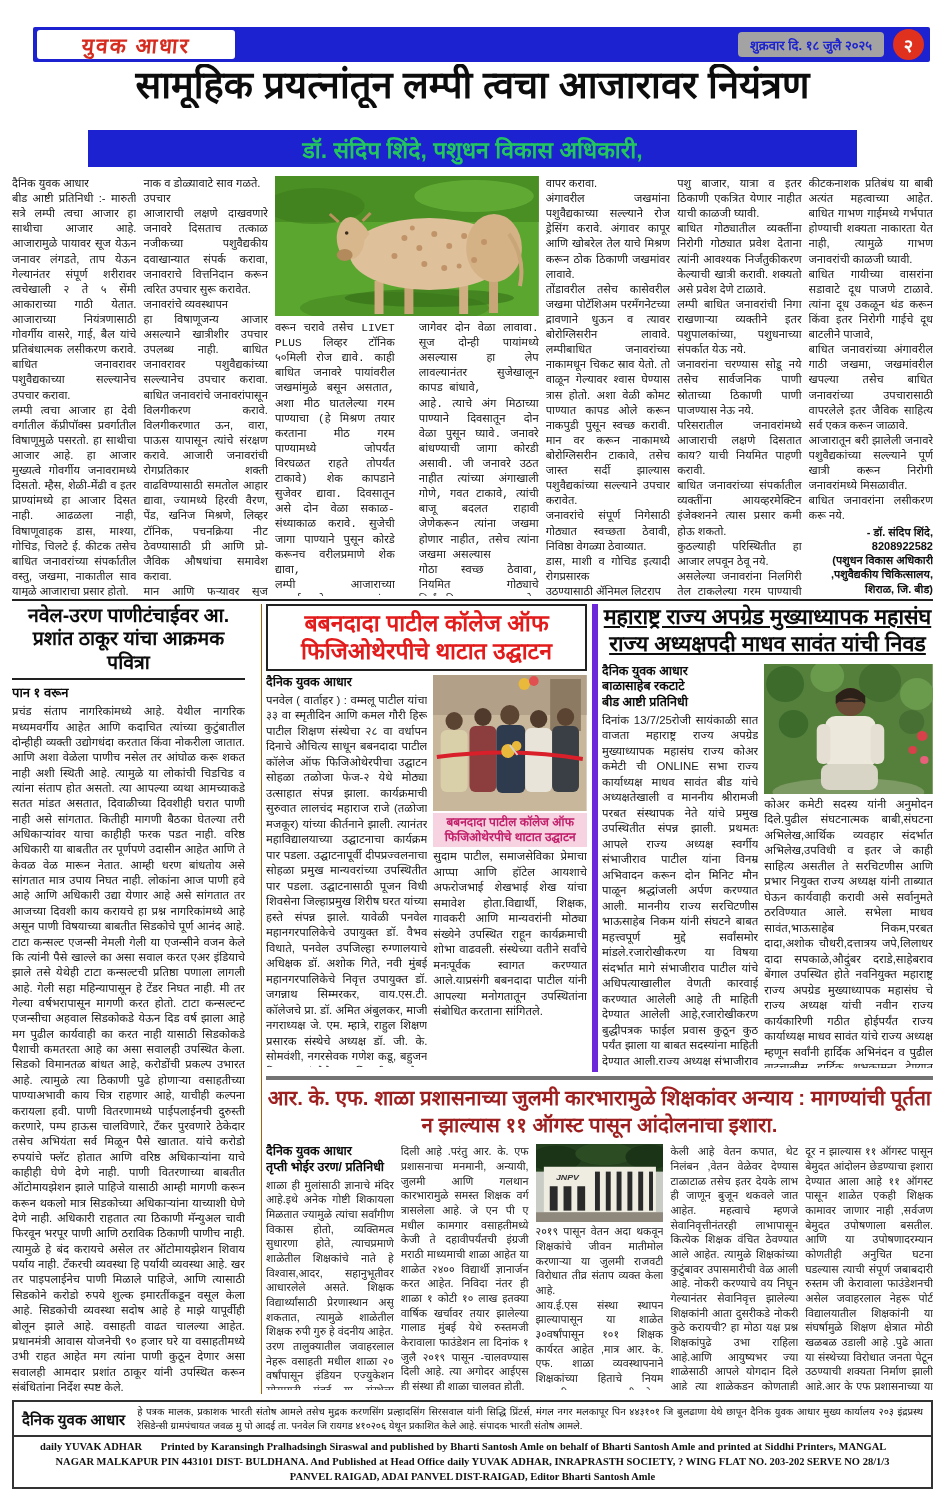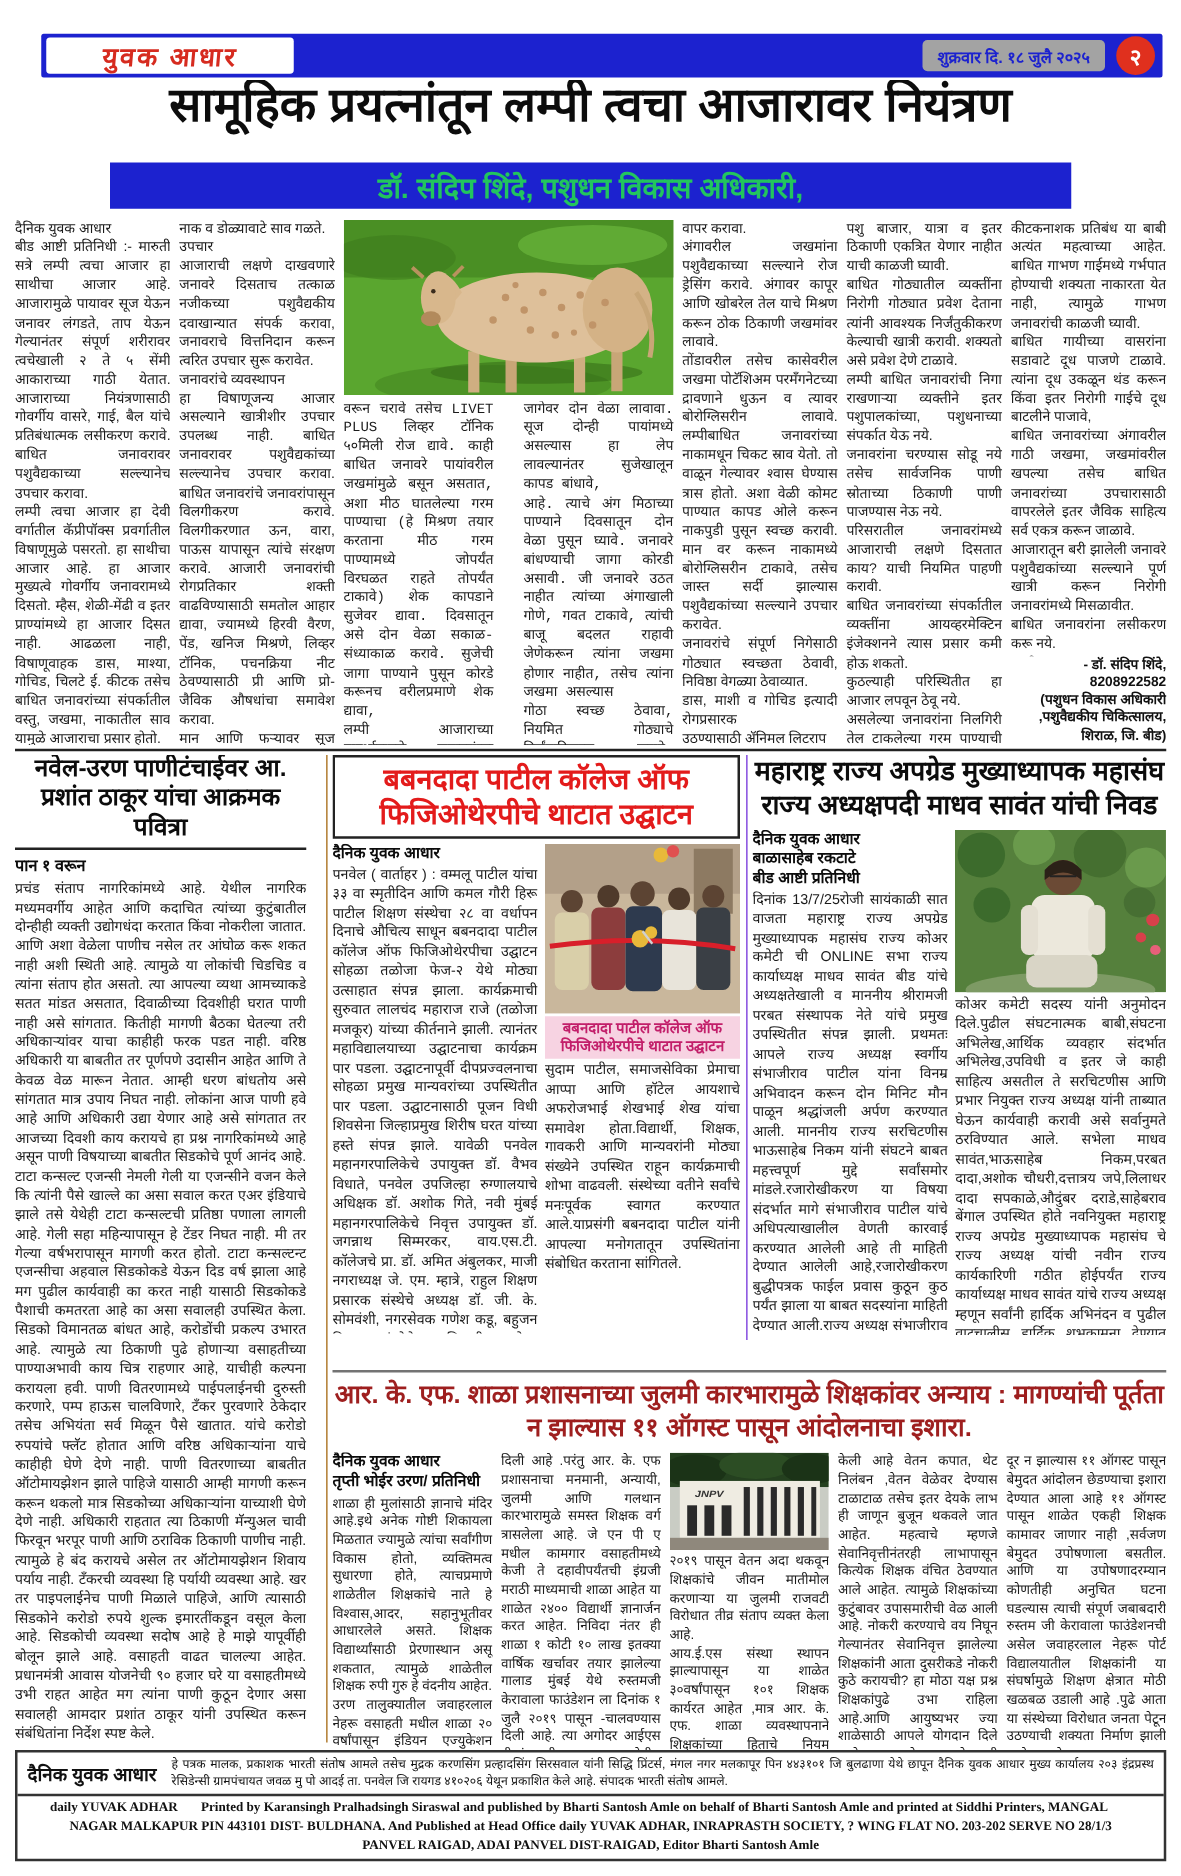--- a/index.html
+++ b/index.html
@@ -42,47 +42,47 @@
 
   
   .water{position:absolute;left:12px;top:604px;width:250px;height:790px;border-right:1px solid #a16207;
          padding-right:16px;box-sizing:border-box;overflow:hidden;}
   .water h2{margin:0;font-size:19.5px;font-weight:bold;text-align:center;line-height:1.2;color:#0c0c0c;
             border-bottom:2px solid #222;padding-bottom:4px;}
   .kicker{font-weight:bold;font-size:13px;margin:3px 0;color:#0c0c0c;}
   .water .body{height:706px;overflow:hidden;font-size:11.3px;}
 
   
-  .college{position:absolute;left:266px;top:604px;width:332px;height:468px;border-right:1px solid #6d28d9;
+  .college{position:absolute;left:266px;top:604px;width:332px;height:468px;border-right:6px solid #6d28d9;
            padding-right:5px;box-sizing:border-box;overflow:hidden;}
   .red-head-box{border:2px solid #222;padding:4px 6px;}
   .red-head-box h2{margin:0;color:#e31b1b;font-size:23px;font-weight:bold;text-align:center;line-height:1.2;}
   .college-content{display:flex;gap:6px;margin-top:4px;height:392px;overflow:hidden;}
   .ccol{flex:1.05 1 0;min-width:0;display:flex;flex-direction:column;}
   .ccol .body{flex:1;overflow:hidden;}
   .cstack{flex:1 1 0;min-width:0;display:flex;flex-direction:column;}
   .photo{overflow:hidden;flex:0 0 auto;}
   .cstack .photo{height:136px;}
   .caption{background:#f7d3e2;color:#c21f6a;font-weight:bold;font-size:12px;text-align:center;
            line-height:1.25;padding:2px 0;margin:2px 0;}
   .cstack .body{flex:1;overflow:hidden;}
 
   
   .federation{position:absolute;left:602px;top:604px;width:331px;height:468px;overflow:hidden;}
-  .federation h2{margin:0;font-size:21.5px;font-weight:bold;text-align:center;line-height:1.25;color:#0c0c0c;}
+  .federation h2{margin:0;font-size:21.5px;font-weight:bold;text-align:center;line-height:1.25;color:#0c0c0c;text-decoration:underline;}
   .fed-content{display:flex;gap:6px;margin-top:6px;height:404px;overflow:hidden;}
   .fcol{flex:1 1 0;min-width:0;display:flex;flex-direction:column;}
   .fcol .body{flex:1;overflow:hidden;}
   .fstack{flex:1.08 1 0;min-width:0;display:flex;flex-direction:column;}
   .fstack .photo{height:130px;margin-bottom:3px;}
   .fstack .body{flex:1;overflow:hidden;}
 
   
-  .school{position:absolute;left:266px;top:1076px;width:667px;height:318px;border-top:2px solid #737373;
-          padding-top:5px;box-sizing:border-box;overflow:hidden;margin-top:20px;}
+  .school{position:absolute;left:266px;top:1076px;width:667px;height:318px;border-top:4px solid #737373;
+          padding-top:5px;box-sizing:border-box;overflow:hidden;}
   .school h2{margin:0;color:#9e1f1f;font-size:20.5px;font-weight:bold;text-align:center;line-height:1.3;}
   .school-cols{display:flex;gap:7px;margin-top:6px;height:246px;overflow:hidden;}
   .scol{flex:1 1 0;min-width:0;display:flex;flex-direction:column;}
   .scol .body{flex:1;overflow:hidden;font-size:10.8px;}
   .scol .photo{height:78px;margin-bottom:2px;font-style:italic;}
 
   
   .imprint{position:absolute;left:12px;top:1400px;width:921px;border:2px solid #333;box-sizing:border-box;background:#fff;}
   .frow1{display:flex;gap:12px;padding:3px 8px;border-bottom:2px solid #333;align-items:center;}
   .fbrand{font-size:15px;font-weight:bold;white-space:nowrap;color:#111;flex:0 0 auto;}

